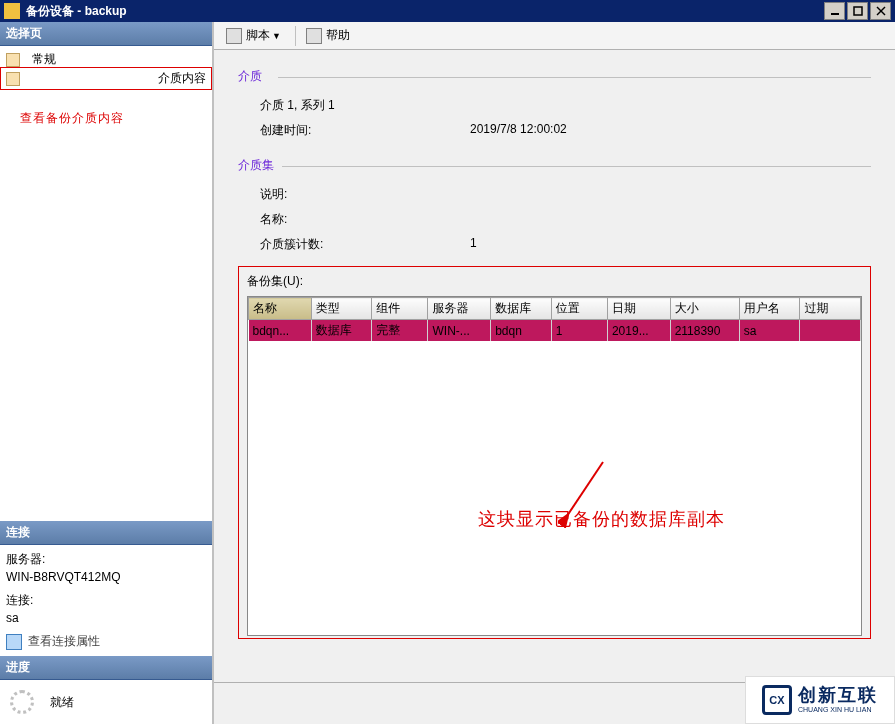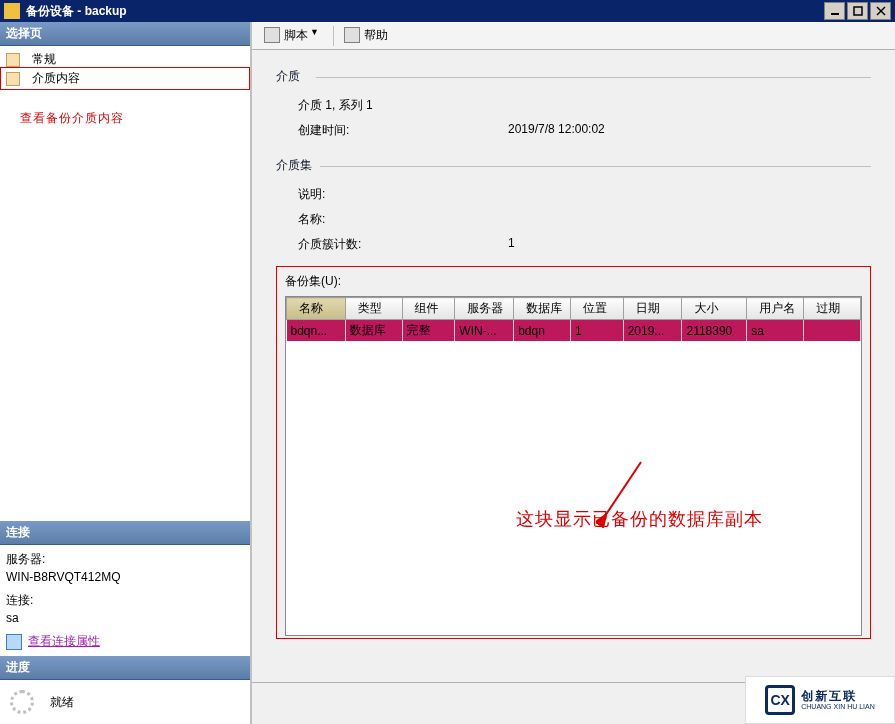--- a/index.html
+++ b/index.html
@@ -8,72 +8,72 @@
 
 .titlebar { background: #0a246a; color: #fff; height: 22px; display: flex; align-items: center; padding: 0 4px; }
 .titlebar .icon { width: 16px; height: 16px; background: #f0c040; margin-right: 6px; display: inline-block; }
 .titlebar .title { flex: 1; font-weight: bold; color: #fff; }
 .winbtns { display: flex; gap: 2px; }
 .winbtn { width: 21px; height: 18px; background: #d4d0c8; border: 1px solid #808080; display: flex; align-items: center; justify-content: center; cursor: pointer; font-family: Arial; font-size: 10px; }
 .winbtn svg { display:block; }
 
 
 .container { display: flex; height: calc(100% - 22px); }
-.leftpane { width: 252px; background: #fff; border-right: 2px solid #c0c0c0; display: flex; flex-direction: column; }
+.leftpane { width: 214px; background: #fff; border-right: 2px solid #c0c0c0; display: flex; flex-direction: column; }
 .section-hdr { background: linear-gradient(#7a9ac6, #5c7da8); color: #fff; font-weight: bold; padding: 3px 6px; border-bottom: 1px solid #365a90; }
 .tree { padding: 4px 2px; }
 .tree-item { display: flex; align-items: center; padding: 1px 4px; cursor: pointer; gap: 8px; }
 .tree-item .ticon { width: 14px; height: 14px; margin-right: 4px; background: #f8e0b0; border: 1px solid #c0a060; }
-.tree-item.selected { outline: 1px solid #d00; outline-offset: 1px; }
+.tree-item.selected { outline: 1px solid #d00; outline-offset: 1px; justify-content: space-between; }
 .annotation { color: #d00; margin: 18px 20px 0 20px; font-size: 12px; letter-spacing: 1px; }
 
 .conn-block { padding: 6px 6px 6px 6px; }
 .conn-label { margin-bottom: 2px; }
 .conn-value { margin-bottom: 8px; }
 .conn-link { display: flex; align-items: center; margin-top: 6px; }
 .conn-link .licon { width:16px; height:16px; margin-right:6px; background:#b8d8f8; border:1px solid #4080c0; }
-.conn-link a { color: #a21caf; text-decoration: underline; cursor: pointer; }
+.conn-link a { color: #404040; cursor: pointer; }
 
 .progress-block { padding: 10px; display: flex; align-items: center; }
 .spinner { width: 24px; height: 24px; border: 3px dotted #c0c0c0; border-radius: 50%; margin-right: 16px; }
 
 
 .rightpane { flex: 1; display: flex; flex-direction: column; background: #f0f0f0; }
 .toolbar { height: 28px; border-bottom: 1px solid #b0b0b0; background: #f4f4f4; display: flex; align-items: center; padding: 0 8px; }
-.tbtn { display: flex; padding: 2px 4px; cursor: pointer; margin-right: 4px; }
+.tbtn { display: flex; align-items: center; padding: 2px 4px; cursor: pointer; margin-right: 4px; }
 .tbtn .ticon { width:16px; height:16px; margin-right:4px; background:#e0e0e0; border:1px solid #808080; }
 .tbtn .arrow { margin-left: 2px; font-size: 9px; }
 .tsep { width:1px; height:20px; background:#c0c0c0; margin:0 6px; }
 
 .content { flex: 1; padding: 18px 24px; overflow: hidden; position: relative; }
-.group-title { color: #0f172a; margin-bottom: 8px; position: relative; }
+.group-title { color: #6d28d9; margin-bottom: 8px; position: relative; }
 .group-title::after { content:""; position:absolute; left: 40px; right:0; top:50%; border-top:1px solid #c0c0c0; }
 .group-title span { background:#f0f0f0; padding-right:8px; position:relative; z-index:1; }
 .kv-row { display: flex; padding: 4px 0 4px 22px; }
 .kv-row .k { width: 210px; }
 .kv-row .v { flex:1; }
 
 .backupset-box { border: 1px solid #d00; padding: 6px 8px 2px 8px; margin-top: 9px; }
 .backupset-label { margin-bottom: 6px; }
 .grid-wrap { border: 1px solid #888; background: #fff; height: 340px; overflow: hidden; position: relative; }
 .grid-table { width: 100%; border-collapse: collapse; table-layout: fixed; }
-.grid-table th { background: linear-gradient(#fdfdfd, #e4e4e4); border: 1px solid #a0a0a0; padding: 2px 12px; font-weight: normal; text-align: left; white-space: nowrap; overflow: hidden; }
+.grid-table th { background: linear-gradient(#fdfdfd, #e4e4e4); border: 1px solid #a0a0a0; padding: 2px 4px; font-weight: normal; text-align: left; white-space: nowrap; overflow: hidden; }
 .grid-table th:first-child { background: linear-gradient(#e0d8b0, #c8bc88); }
 .grid-table td { border-right: 1px solid #d0d0d0; padding: 2px 4px; white-space: nowrap; overflow: hidden; text-overflow: ellipsis; }
 .grid-table tbody tr { background: #be185d; }
 
 .annot-arrow { position: absolute; left: 310px; top: 160px; pointer-events: none; }
 .annot-text { position: absolute; left: 230px; top: 210px; color: #d00; font-size: 18px; letter-spacing: 1px; }
 
 .footer { height: 42px; border-top: 1px solid #b0b0b0; display: flex; justify-content: flex-end; align-items: center; padding: 0 20px; background:#f0f0f0; }
 .btn { min-width: 80px; height: 24px; background: #f4f4f4; border: 1px solid #808080; cursor: pointer; }
 
 
 .watermark { position: absolute; right: 0; bottom: 0; width: 150px; height: 48px; background: #fff; border: 1px solid #ddd; display: flex; align-items: center; justify-content: center; gap: 6px; }
-.watermark .logo-ic { width: 30px; height: 30px; border: 3px solid #0a2a60; border-radius: 4px; display:flex;align-items:center;justify-content:center; color:#0a2a60; font-weight:bold; font-size:14px; }
+.watermark .logo-ic { width: 30px; height: 30px; border: 3px solid #0a2a60; border-radius: 4px; display:flex;align-items:center;justify-content:center; color:#0a2a60; font-weight:bold; font-size:11px; }
 .watermark .logo-txt { line-height: 1.1; color:#0a2a60; letter-spacing:2px; font-size:11px; }
 </style>
 </head>
 <body>
 
 <div class="titlebar">
   <span class="icon"></span>
   <span class="title">备份设备 - backup</span>
   <div class="winbtns">
     <div class="winbtn">
@@ -230,16 +230,16 @@
 
     <div class="footer">
       <button class="btn">确定</button>
     </div>
   </div>
 </div>
 
 <div class="watermark">
   <div class="logo-ic">CX</div>
   <div>
-    <div class="logo-txt" style="font-size:12px;font-weight:bold;">创新互联</div>
+    <div class="logo-txt" style="font-size:18px;font-weight:bold;">创新互联</div>
     <div class="logo-txt" style="font-size:7px;letter-spacing:0;">CHUANG XIN HU LIAN</div>
   </div>
 </div>
 
 </body></html>

